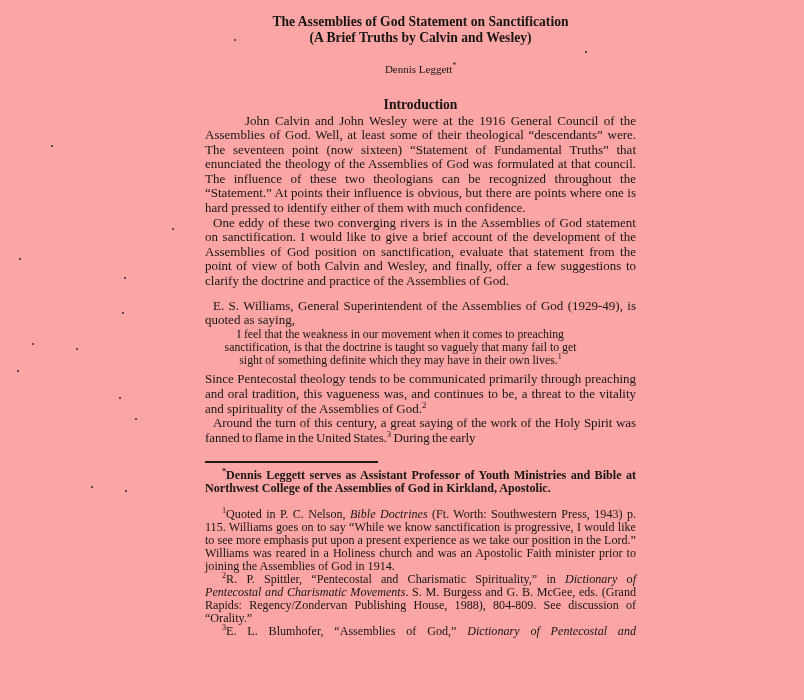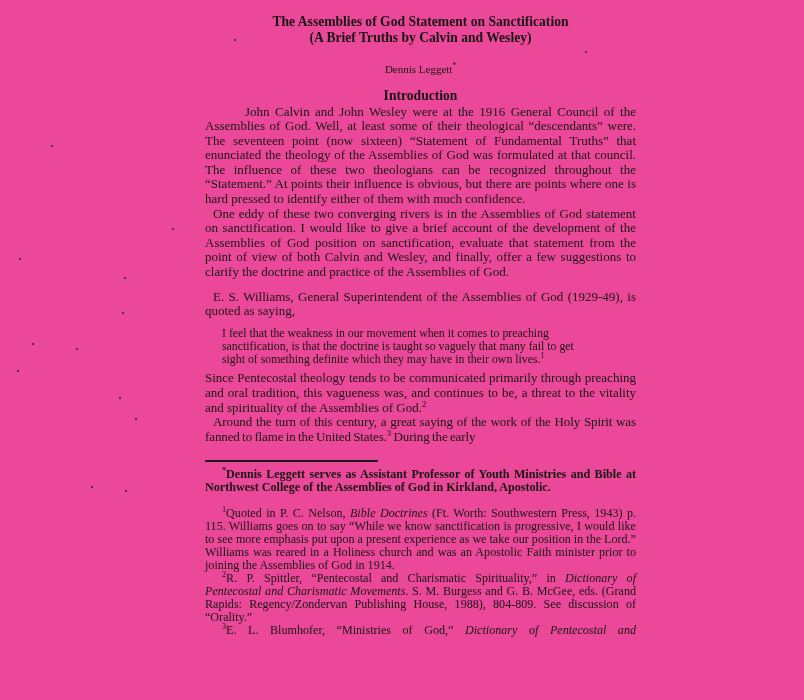--- a/index.html
+++ b/index.html
@@ -1,45 +1,45 @@
 <!DOCTYPE html>
 <html><head>
 <meta charset="utf-8">
 <style>
   html,body{margin:0;padding:0;background:#e8e8e4;}
   .page{
     position:relative;
     width:804px;height:700px;
-    background:#ec4899;
+    background:#fca5a5;
     overflow:hidden;
     font-family:"Liberation Serif","DejaVu Serif",serif;
     color:#171614;
   }
   .column{
     position:absolute;
     left:205px;top:0;
     width:431px;
   }
   .title-block{margin-top:14px;text-align:center;font-weight:bold;font-size:13.6px;line-height:15.5px;}
   .author-line{margin-top:17px;text-align:center;font-size:11px;line-height:14px;}
   .center-heading{margin:0;text-align:center;font-weight:bold;font-size:13.6px;line-height:14.5px;}
-  .h-intro{margin-top:13px;}
+  .h-intro{margin-top:22px;}
   .h-dev{margin-top:10px;}
   p{margin:0;}
   .body-par{font-size:13px;line-height:14.6px;text-align:justify;}
   .first-par{margin-top:1px;}
   .indent-lg{text-indent:40px;}
   .indent-sm{text-indent:8px;}
   .after-heading{margin-top:10px;}
   .tight{letter-spacing:-0.1px;word-spacing:-0.8px;}
   .quote{
-    margin:8px 0 5px 17px;
+    margin:0 0 5px 17px;
     width:357px;
     font-size:11.8px;line-height:13.2px;
-    text-align:left;
+    text-align:center;
   }
   .fn-rule{
     margin-top:16px;
     width:173px;height:0;
     border-top:2px solid #1c1b19;
   }
   .footnote{font-size:12.1px;line-height:13.1px;text-align:justify;text-indent:17px;}
   .author-note{margin-top:6px;font-weight:bold;}
   .note-1{margin-top:12px;}
   .justify-last{text-align-last:justify;}
@@ -92,16 +92,16 @@
     <p class="body-par indent-sm tight"><span>Around the turn of this century, a great saying of the work of the Holy Spirit was fanned to flame in the United States.</span><sup>3</sup><span> During the early</span></p>
 
     <div class="fn-rule"></div>
 
     <p class="footnote author-note"><sup>*</sup><span>Dennis Leggett serves as Assistant Professor of Youth Ministries and Bible at Northwest College of the Assemblies of God in Kirkland, Apostolic.</span></p>
 
     <p class="footnote note-1"><sup>1</sup><span>Quoted in P. C. Nelson, </span><i>Bible Doctrines</i><span> (Ft. Worth: Southwestern Press, 1943) p. 115. Williams goes on to say “While we know sanctification is progressive, I would like to see more emphasis put upon a present experience as we take our position in the Lord.” Williams was reared in a Holiness church and was an Apostolic Faith minister prior to joining the Assemblies of God in 1914.</span></p>
 
     <p class="footnote"><sup>2</sup><span>R. P. Spittler, “Pentecostal and Charismatic Spirituality,” in </span><i>Dictionary of Pentecostal and Charismatic Movements</i><span>. S. M. Burgess and G. B. McGee, eds. (Grand Rapids: Regency/Zondervan Publishing House, 1988), 804-809. See discussion of “Orality.”</span></p>
 
-    <p class="footnote justify-last"><sup>3</sup><span>E. L. Blumhofer, “Ministries of God,” </span><i>Dictionary of Pentecostal and</i></p>
+    <p class="footnote justify-last"><sup>3</sup><span>E. L. Blumhofer, “Assemblies of God,” </span><i>Dictionary of Pentecostal and</i></p>
 
   </div>
 </div>
 
 </body></html>

